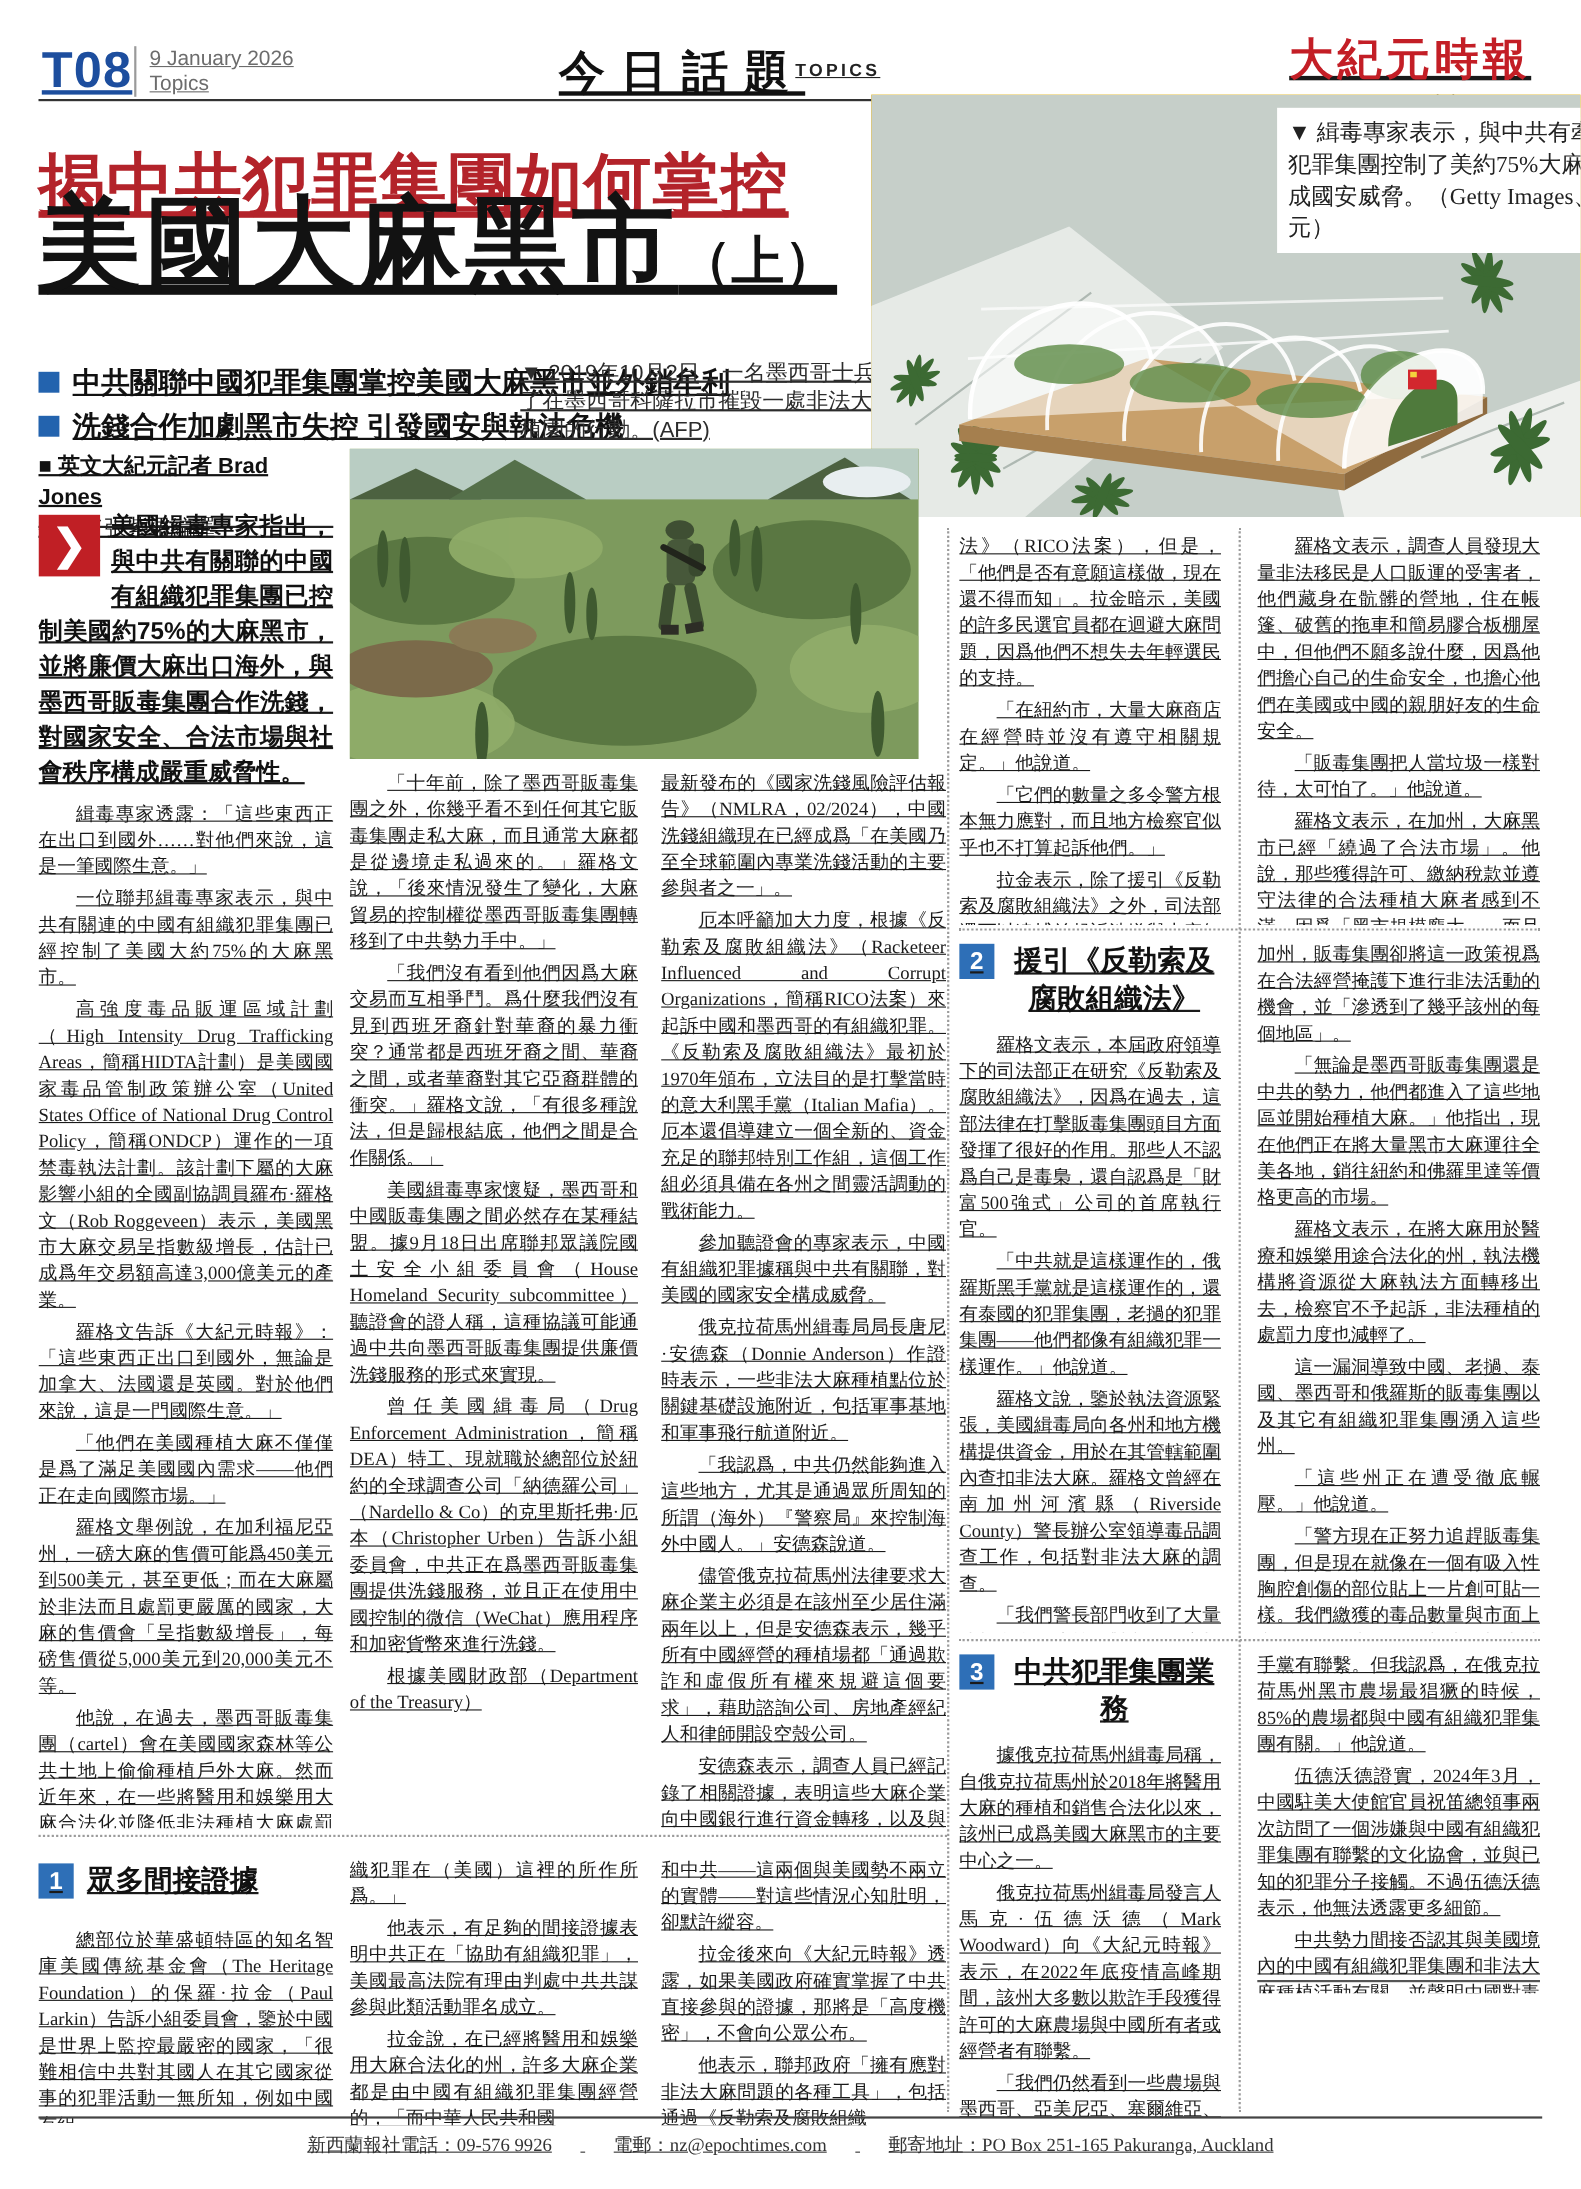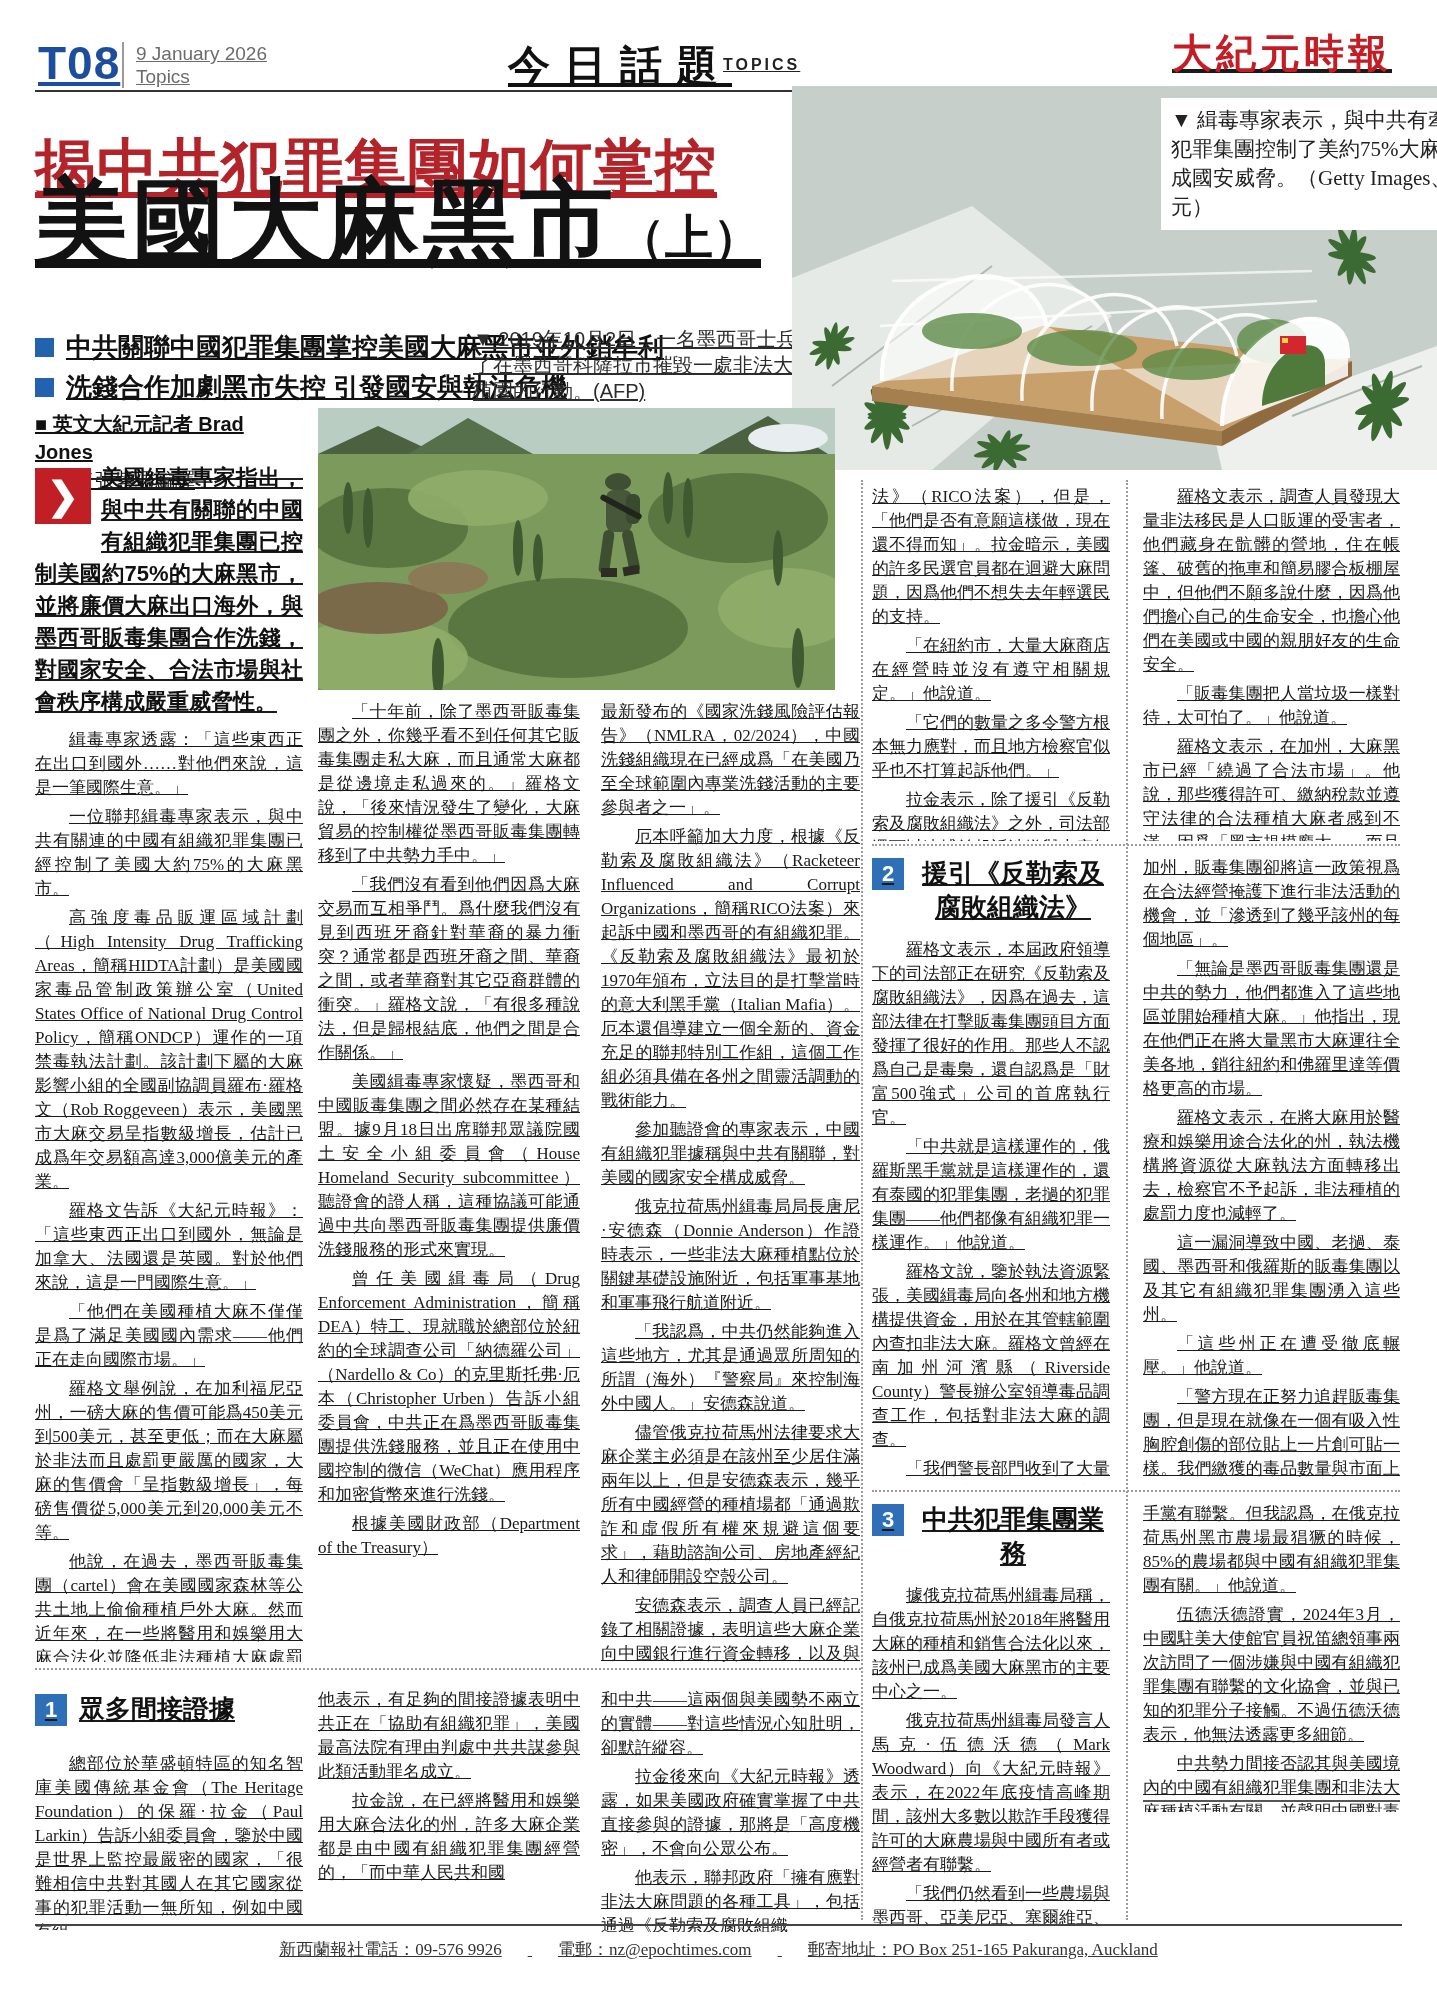--- a/index.html
+++ b/index.html
@@ -335,20 +335,21 @@
 
   <div class="abs hdot" id="hdot-left"></div>
   <div class="abs sec-head" id="sec1-head">
     <span class="sec-num">1</span>
     <span class="sec-title">眾多間接證據</span>
   </div>
   <div class="abs colblock" id="sec1-col1">
       <p>總部位於華盛頓特區的知名智庫美國傳統基金會（The Heritage Foundation）的保羅·拉金（Paul Larkin）告訴小組委員會，鑒於中國是世界上監控最嚴密的國家，「很難相信中共對其國人在其它國家從事的犯罪活動一無所知，例如中國有組</p>
     </div>
   <div class="abs colblock cont" id="sec1-col2">
+      <p>織犯罪在（美國）這裡的所作所爲。」</p>
       <p>他表示，有足夠的間接證據表明中共正在「協助有組織犯罪」，美國最高法院有理由判處中共共謀參與此類活動罪名成立。</p>
       <p>拉金說，在已經將醫用和娛樂用大麻合法化的州，許多大麻企業都是由中國有組織犯罪集團經營的，「而中華人民共和國</p>
     </div>
   <div class="abs colblock cont" id="sec1-col3">
       <p>和中共——這兩個與美國勢不兩立的實體——對這些情況心知肚明，卻默許縱容。</p>
       <p>拉金後來向《大紀元時報》透露，如果美國政府確實掌握了中共直接參與的證據，那將是「高度機密」，不會向公眾公布。</p>
       <p>他表示，聯邦政府「擁有應對非法大麻問題的各種工具」，包括通過《反勒索及腐敗組織</p>
     </div>
 
   <div class="abs" id="bottom-rule"></div>

